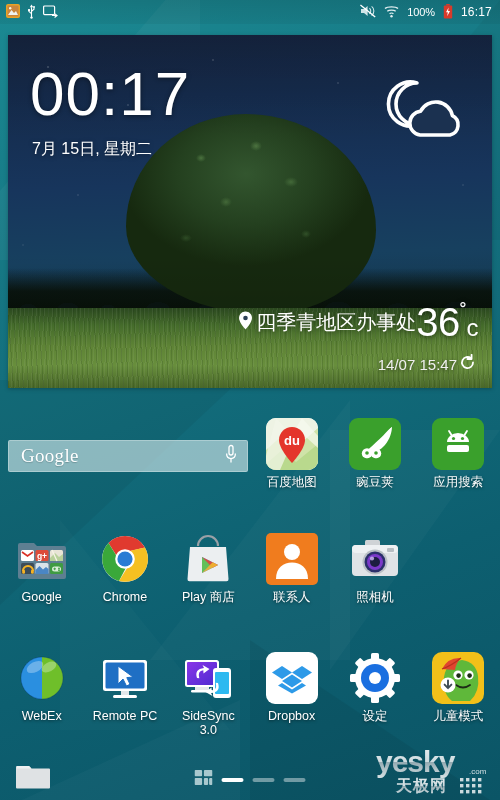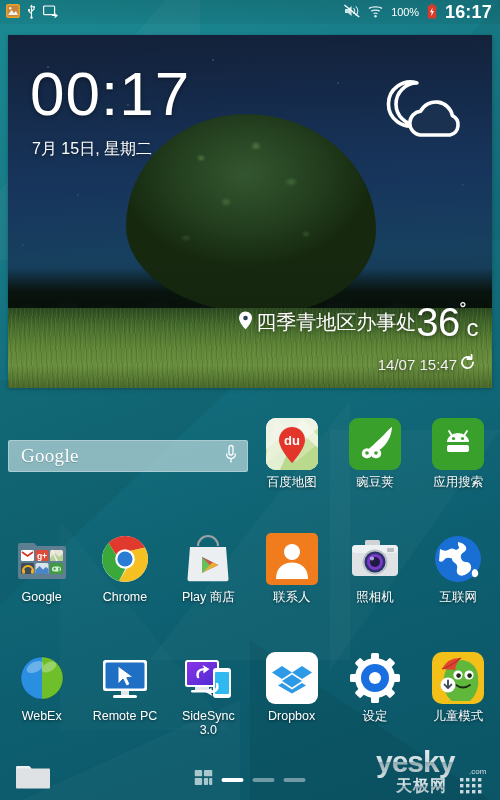--- a/index.html
+++ b/index.html
@@ -40,21 +40,21 @@
   #statusbar{
     position:absolute; top:0; left:0; right:0; height:24px;
     display:flex; align-items:center; justify-content:space-between;
     padding:0 8px 0 6px;
     background:linear-gradient(180deg,rgba(0,0,0,.13),rgba(0,0,0,.05));
     color:#fff; font-size:11.5px; z-index:40;
   }
   .sb-left{ display:flex; align-items:center; gap:7px; }
   .sb-right{ display:flex; align-items:center; gap:8px; }
   .sb-icon{ display:block; }
-  .sb-time{ font-size:18px; letter-spacing:.2px;font-weight:bold; }
+  .sb-time{ font-size:12px; letter-spacing:.2px; }
   .sb-pct{ font-size:11px; letter-spacing:-.1px; }
 
   
   #widget{
     position:absolute; left:8px; top:35px; width:484px; height:353px;
     overflow:hidden; z-index:20;
     box-shadow:0 1px 4px rgba(0,0,0,.25);
   }
   
   .w-sky{
@@ -472,31 +472,20 @@
         <circle cx="26" cy="29" r="12.5" fill="#b9c0c5"></circle>
         <circle cx="26" cy="29" r="10.5" fill="#2b2f6b"></circle>
         <circle cx="26" cy="29" r="8" fill="#7b39c9"></circle>
         <circle cx="26" cy="29" r="5" fill="#1c1d40"></circle>
         <circle cx="23" cy="25.5" r="2.1" fill="#c9b4ef" opacity=".85"></circle>
       </svg>
     </div>
     <div class="lbl">照相机</div>
   </div>
 
-  <div class="app">
-    <div class="ic">
-      <svg width="52" height="52" viewBox="0 0 52 52">
-        <circle cx="26" cy="26" r="23" fill="#1a6fd4"></circle>
-        <path d="M8 16 q5 3 8 1 q4 -3 8 0 q3 3 1 6 q-3 3 -7 2 q-4 -1 -6 2 q-2 3 -5 1 Z" fill="#ffffff"></path>
-        <path d="M26 9 q6 1 8 5 q1 3 -2 5 q-4 2 -3 6 q1 4 5 4 q4 0 5 4 q1 4 -3 7 q-5 4 -9 2 q-3 -2 -2 -6 q1 -4 -2 -6 q-4 -2 -3 -7 q1 -5 6 -7 q2 -1 0 -4 Z" fill="#ffffff"></path>
-        <path d="M42 36 q3 0 4 3 q1 3 -2 5 q-3 1 -4 -2 q-1 -4 2 -6 Z" fill="#ffffff"></path>
-      </svg>
-    </div>
-    <div class="lbl">互联网</div>
-  </div>
 
 </div>
 
 <div class="apps" id="row2">
 
   <div class="app">
     <div class="ic">
       <svg width="52" height="52" viewBox="0 0 52 52">
         <circle cx="26" cy="26" r="21" fill="#1a6fd4"></circle>
         <path d="M26 5 a21 21 0 0 1 0 42 Z" fill="#6fbf2a"></path>

